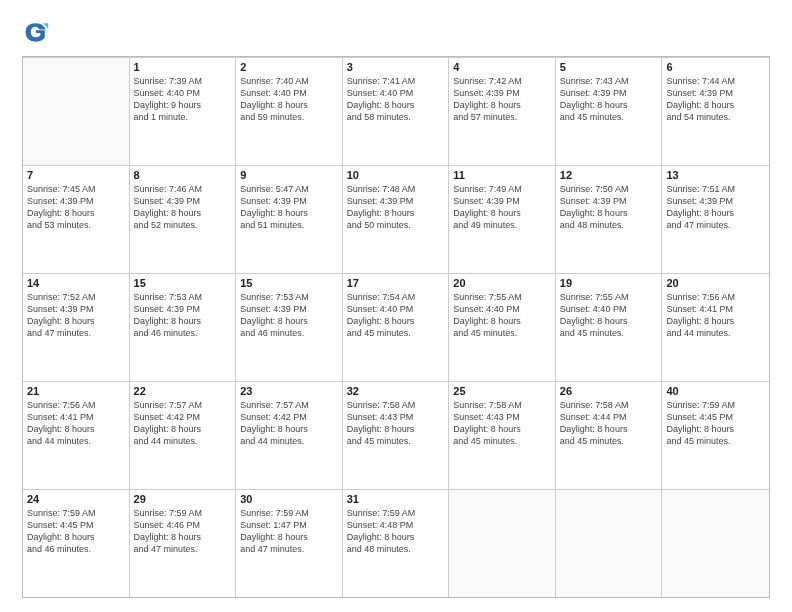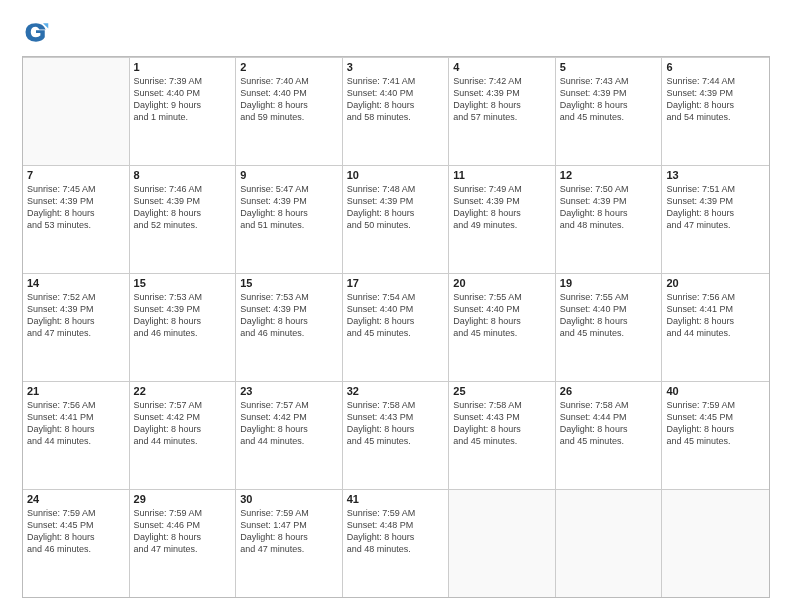--- a/index.html
+++ b/index.html
@@ -345,21 +345,21 @@
             <div class="cell-line">and 47 minutes.</div>
           </div>
           <div class="cal-cell">
             <div class="day-num">30</div>
             <div class="cell-line">Sunrise: 7:59 AM</div>
             <div class="cell-line">Sunset: 1:47 PM</div>
             <div class="cell-line">Daylight: 8 hours</div>
             <div class="cell-line">and 47 minutes.</div>
           </div>
           <div class="cal-cell">
-            <div class="day-num">41</div>
+            <div class="day-num">31</div>
             <div class="cell-line">Sunrise: 7:59 AM</div>
             <div class="cell-line">Sunset: 4:48 PM</div>
             <div class="cell-line">Daylight: 8 hours</div>
             <div class="cell-line">and 48 minutes.</div>
           </div>
           <div class="cal-cell empty"></div>
           <div class="cal-cell empty"></div>
           <div class="cal-cell empty"></div>
         </div>
       </div>

